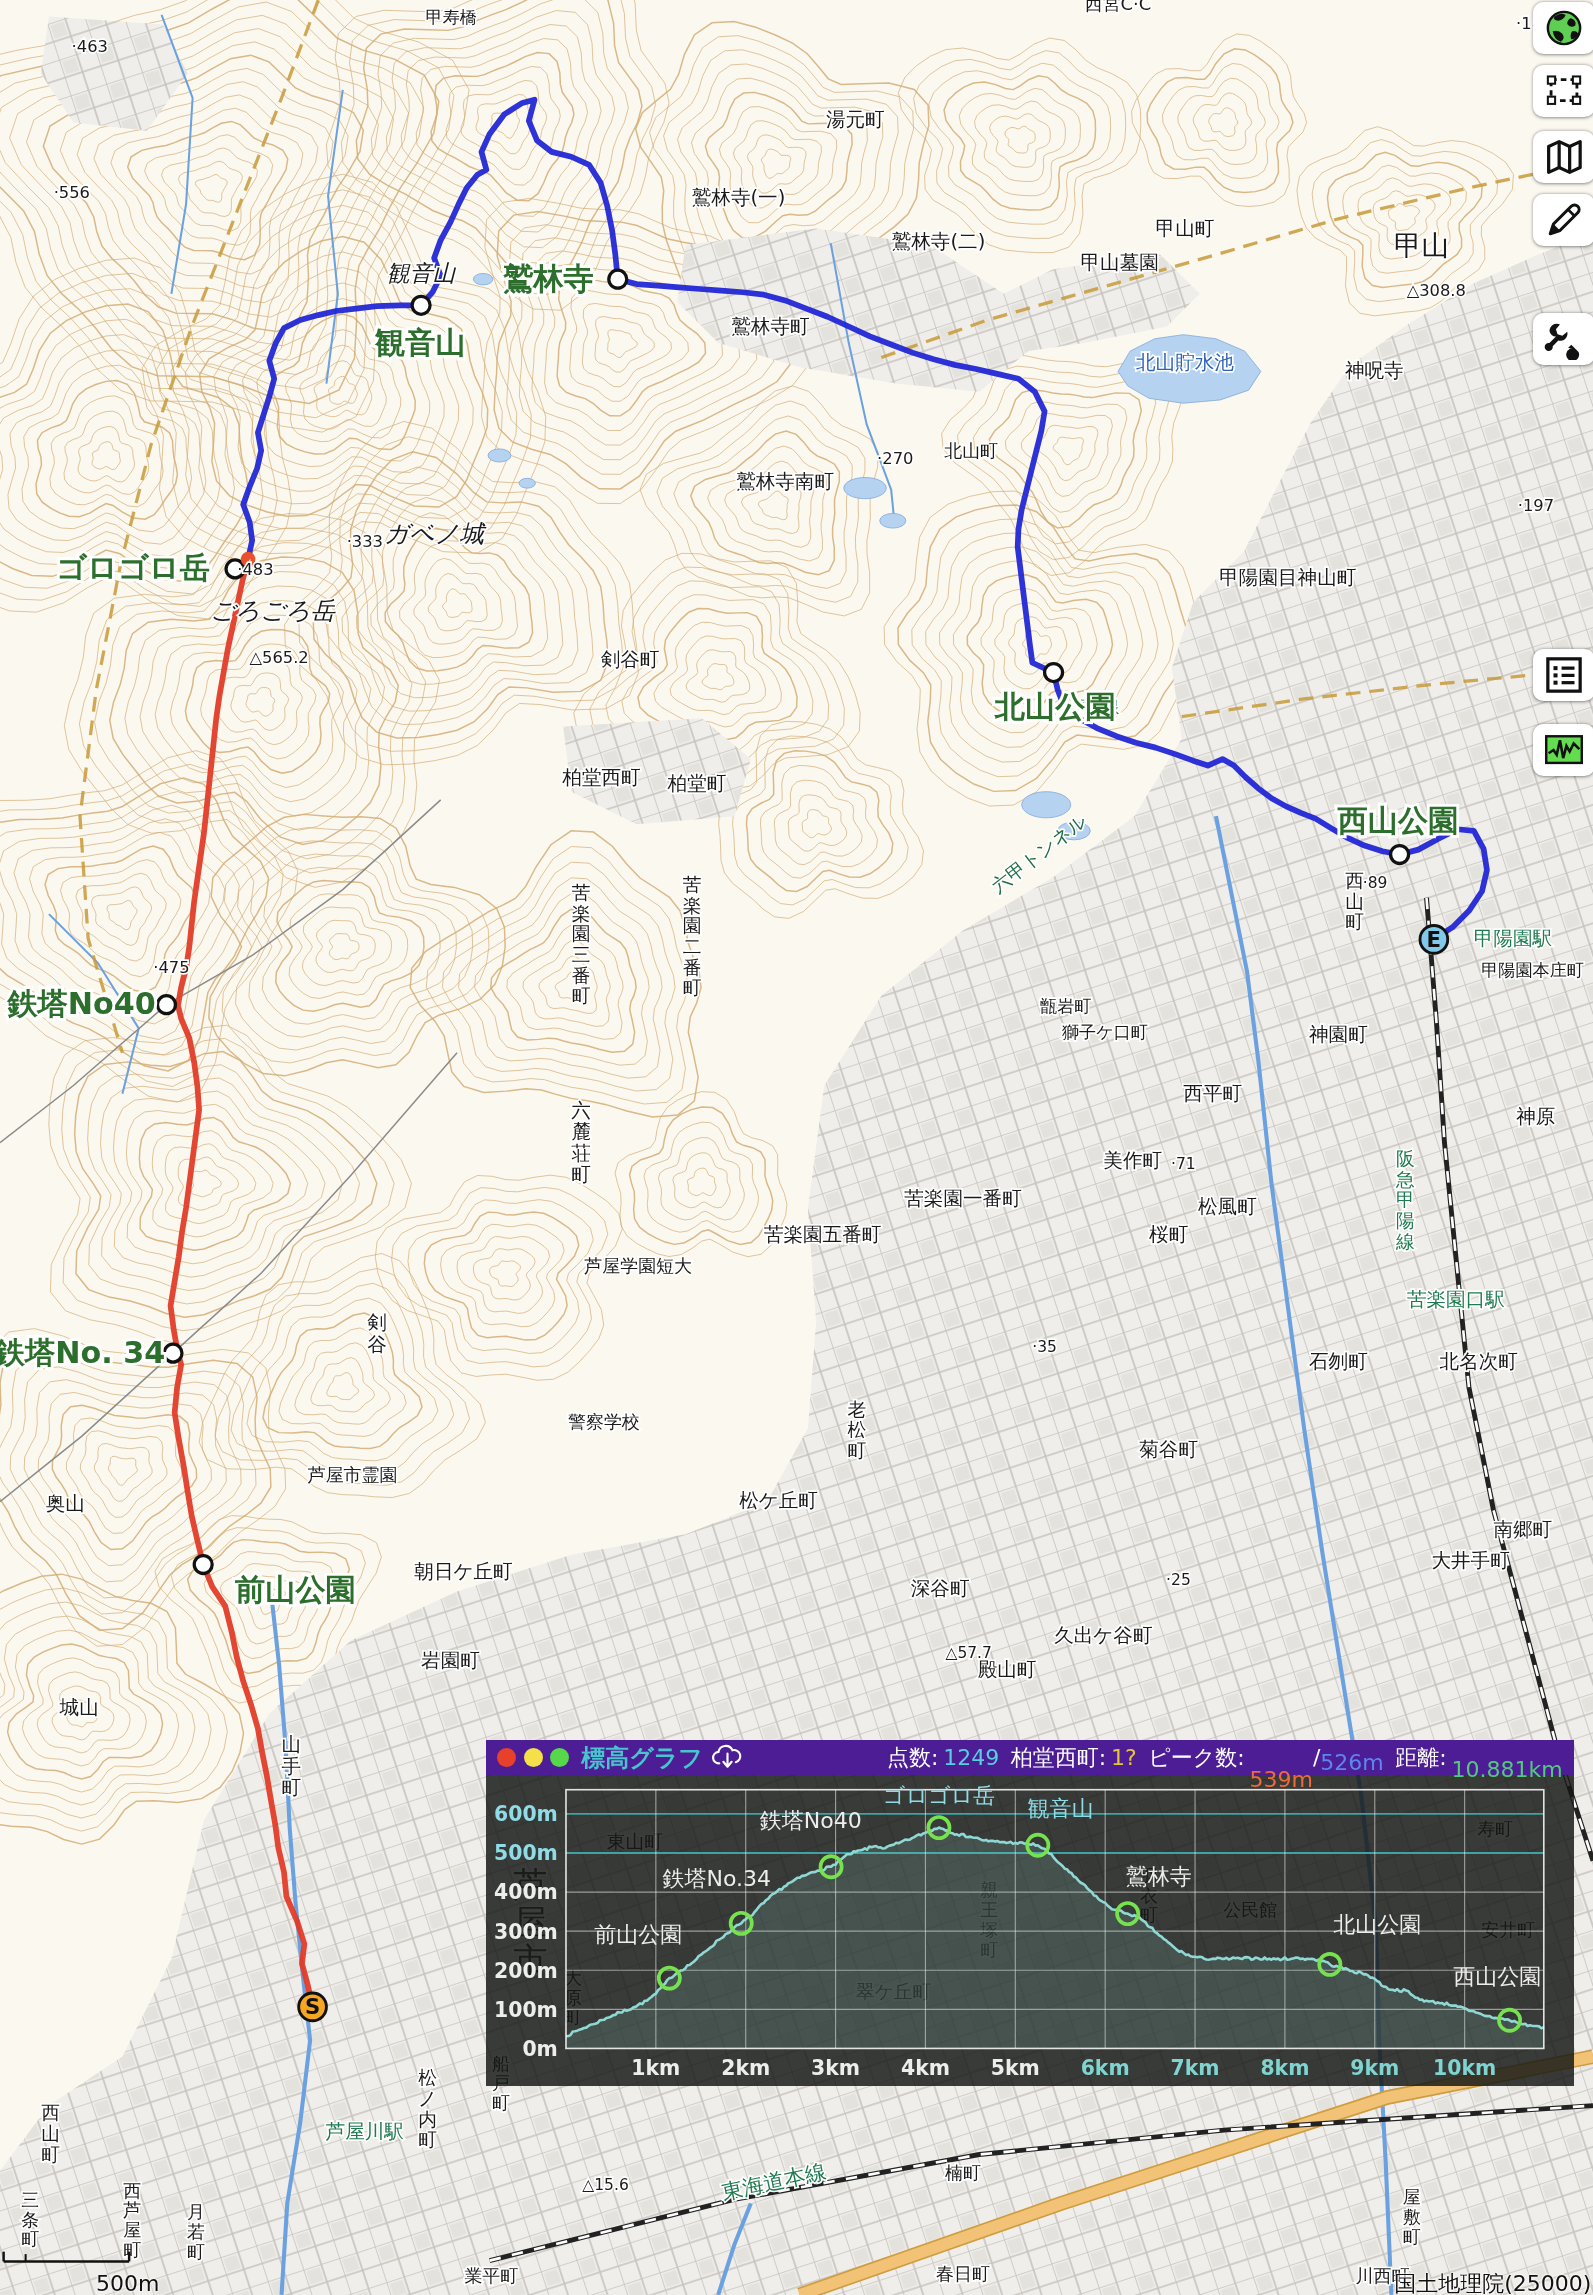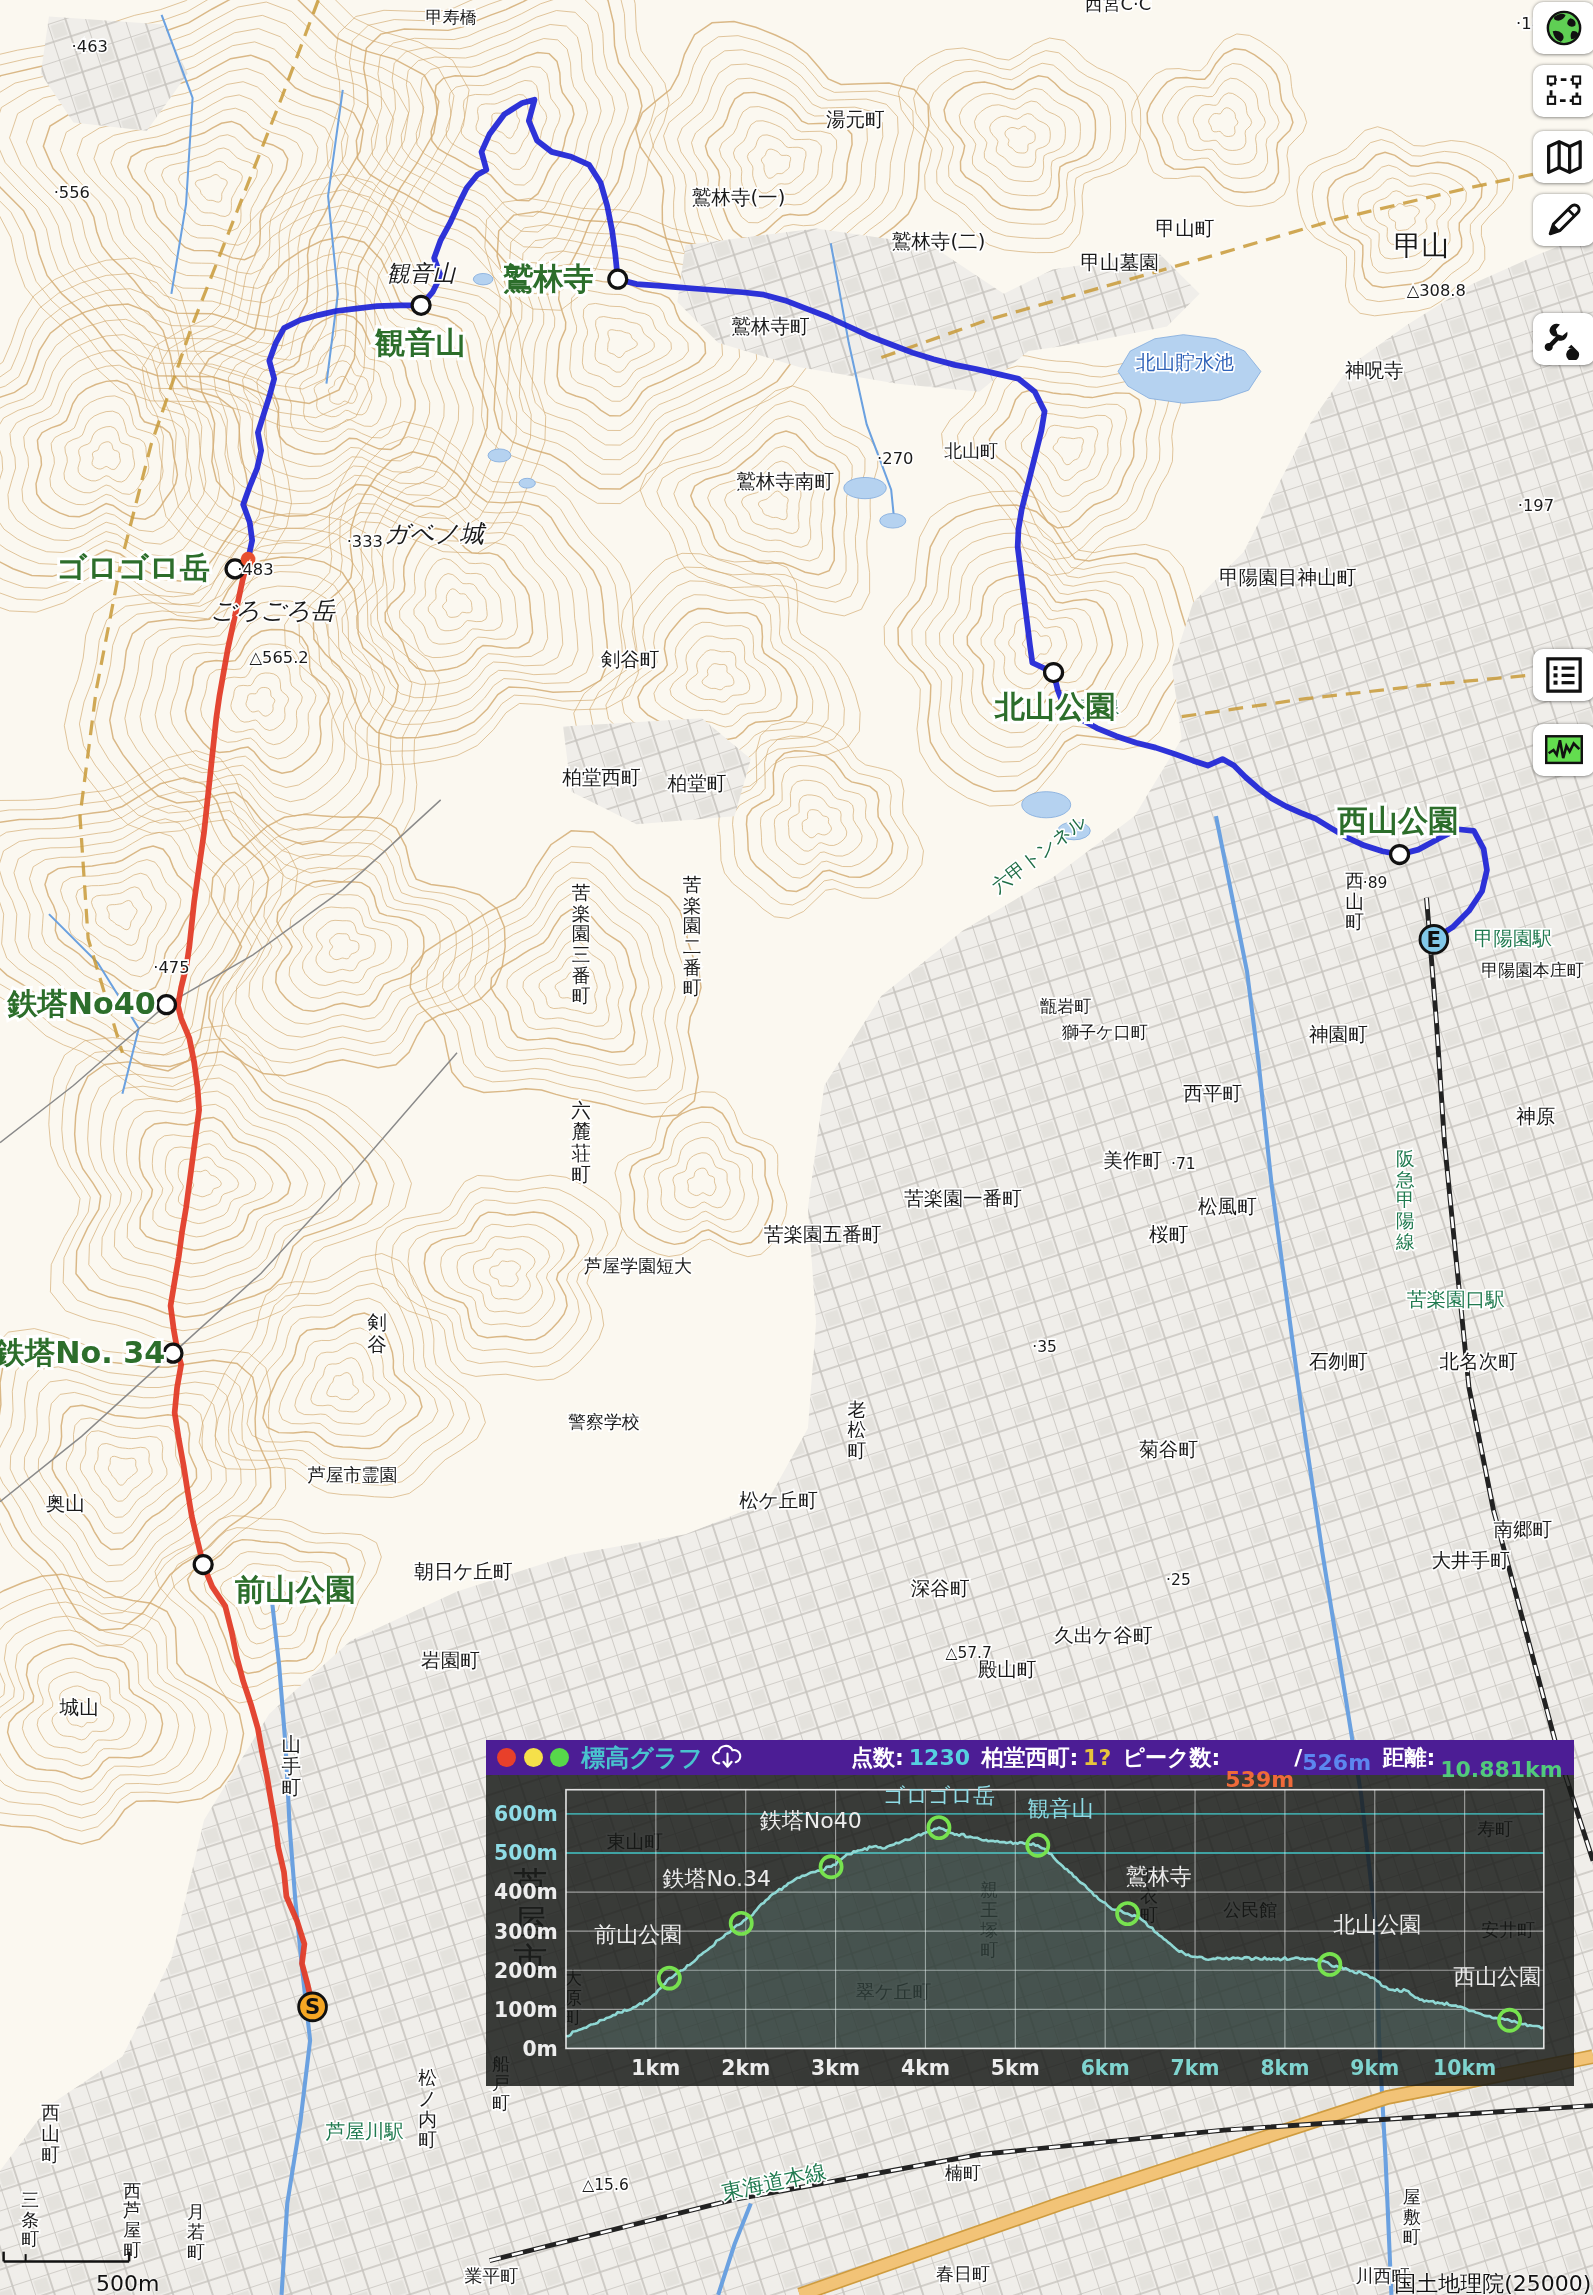--- a/index.html
+++ b/index.html
@@ -10,21 +10,21 @@
   .tbtn{position:absolute;left:1533px;width:62px;height:52px;background:#fff;
         border-radius:10.6px;box-shadow:0 0.8px 3.3px rgba(0,0,0,.45);
         display:flex;align-items:center;justify-content:center;}
   
   #panel{position:absolute;left:486px;top:1740px;width:1088px;height:346px;
          background:rgba(22,24,22,.84);}
   #panel-header{position:absolute;left:0;top:0;width:100%;height:35px;background:#4c1d95;
                 display:flex;align-items:center;box-sizing:border-box;padding:0 11.4px;color:#fff;}
   .dot{width:19px;height:19px;border-radius:50%;margin-right:7.3px;flex:0 0 auto;}
   #panel-title{color:#49c3ce;font-size:24px;font-weight:bold;margin:0 8.2px 0 4.9px;white-space:nowrap;}
-  #stats{margin-left:auto;font-size:22px;font-weight:bold;white-space:nowrap;display:flex;align-items:center;}
+  #stats{margin-left:auto;font-size:22px;font-weight:normal;white-space:nowrap;display:flex;align-items:center;}
   #stats .lb{color:#fff;margin:0 4.9px 0 11.4px;}
   #chart{position:absolute;left:0;top:35px;}
   
   #scalebar{position:absolute;left:2.4px;top:2250px;}
   #attrib{position:absolute;right:1.6px;top:2269px;font-size:22px;color:#111;
           text-shadow:0 0 2.4px #fff,0 0 2.4px #fff,0 0 2.4px #fff;white-space:nowrap;}
   #scale-label{position:absolute;left:96px;top:2271px;font-size:22px;color:#111;
           text-shadow:0 0 2.4px #fff,0 0 2.4px #fff;}
   svg text{user-select:none;}
 </style>
@@ -520,21 +520,21 @@
       <span class="dot" style="background: rgb(232, 64, 42);"></span>
       <span class="dot" style="background: rgb(245, 224, 74);"></span>
       <span class="dot" style="background: rgb(87, 216, 74);"></span>
       <span id="panel-title">標高グラフ</span>
       <span id="cloud"><svg width="33" height="28" viewBox="0 0 40 34">
             <path d="M10 26 a7 7 0 0 1 -1 -14 a9 9 0 0 1 17 -2 a7.5 7.5 0 0 1 4 14.5" fill="none" stroke="#fff" stroke-width="2.6" stroke-linecap="round"></path>
             <path d="M20 14 V28 M15 24 l5 6 5 -6" fill="none" stroke="#fff" stroke-width="2.6" stroke-linecap="round" stroke-linejoin="round"></path>
           </svg></span>
       <div id="stats">
           <span class="lb">点数:</span>
-          <span style="color: rgb(86, 207, 224);">1230</span>
+          <span style="color: rgb(86, 207, 224);">1249</span>
           <span class="lb">柏堂西町:</span>
           <span style="color: rgb(231, 195, 60);">1?</span>
           <span class="lb">ピーク数:</span>
           <span style="color: rgb(239, 106, 58); margin-top: 44px;">539m</span>
           <span style="color: rgb(255, 255, 255);"> / </span>
           <span style="color: rgb(92, 134, 239); margin-top: 9px;">526m</span>
           <span class="lb">距離:</span>
           <span style="color: rgb(82, 201, 123); margin-top: 24px;">10.881km</span>
         </div>
     </div>

